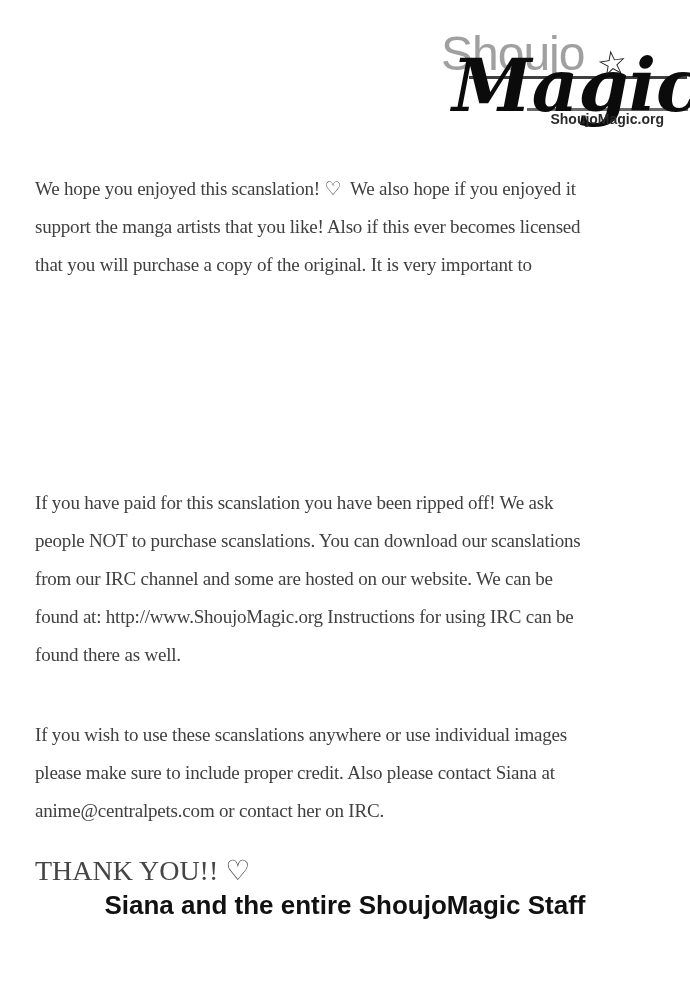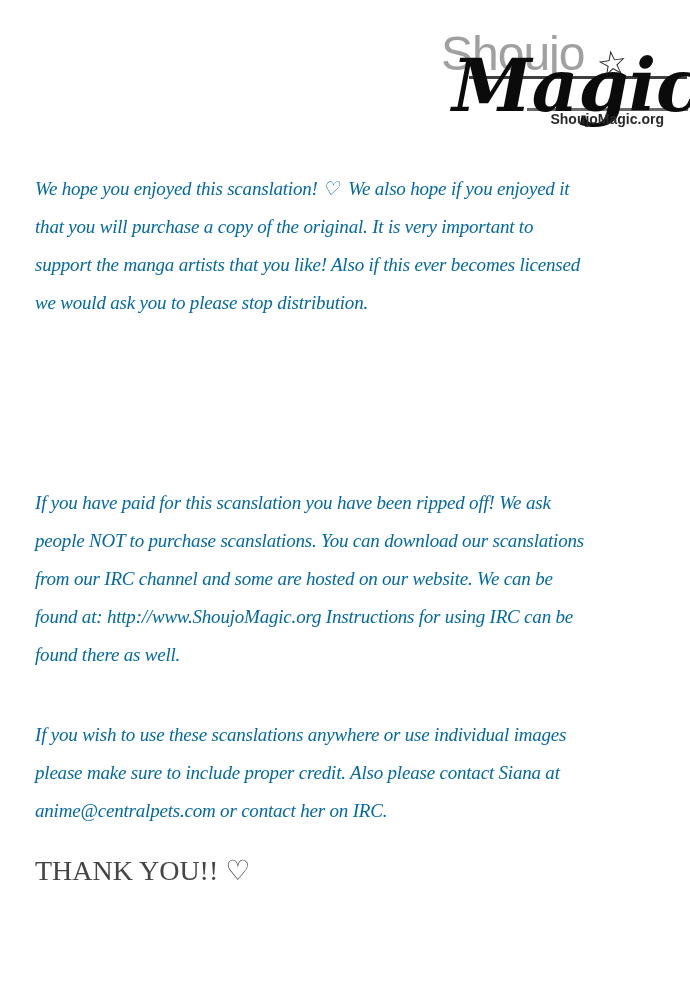--- a/index.html
+++ b/index.html
@@ -51,26 +51,25 @@
     position: absolute; left: 504px; top: 112px;
     width: 160px; text-align: right;
     font-family: "Liberation Sans", sans-serif;
     font-weight: bold; font-size: 14px; line-height: 1.1;
     color: #2a2a2a; z-index: 2;
   }
 
   
   .para { position: absolute; left: 35px; width: 640px; }
   .line {
-    font-style: italic;
     font-size: 19px;
     line-height: 38px;
     letter-spacing: -0.2px;
     white-space: pre;
-    color: #0369a1;
+    color: #404040;
   }
   .para-1 { top: 170px; }
   .para-2 { top: 350px; }
   .para-3 { top: 456px; margin-top: 28px; }
   .para-4 { top: 716px; }
 
   .thank-you {
     position: absolute; left: 35px; top: 852px;
     font-size: 28px; line-height: 38px;
     color: #454545; white-space: pre;
@@ -94,36 +93,36 @@
     <div class="logo-rule-top"></div>
     <div class="logo-rule-bottom"></div>
     <div class="logo-shoujo">Shoujo</div>
     <div class="logo-magic">Magic</div>
     <div class="logo-star">☆</div>
     <div class="logo-site">ShoujoMagic.org</div>
   </div>
 
   <div class="para para-1">
     <div class="line">We hope you enjoyed this scanslation! ♡  We also hope if you enjoyed it</div>
+    <div class="line">support the manga artists that you like! Also if this ever becomes licensed</div>
     <div class="line">that you will purchase a copy of the original. It is very important to</div>
-    <div class="line">support the manga artists that you like! Also if this ever becomes licensed</div>
-    <div class="line">we would ask you to please stop distribution.</div>
   </div>
 
 
   <div class="para para-3">
     <div class="line">If you have paid for this scanslation you have been ripped off! We ask</div>
     <div class="line">people NOT to purchase scanslations. You can download our scanslations</div>
     <div class="line">from our IRC channel and some are hosted on our website. We can be</div>
     <div class="line">found at: http://www.ShoujoMagic.org Instructions for using IRC can be</div>
     <div class="line">found there as well.</div>
   </div>
 
   <div class="para para-4">
     <div class="line">If you wish to use these scanslations anywhere or use individual images</div>
     <div class="line">please make sure to include proper credit. Also please contact Siana at</div>
     <div class="line">anime@centralpets.com or contact her on IRC.</div>
   </div>
 
   <div class="thank-you">THANK YOU!! ♡</div>
 
+  <div class="signature">Siana and the entire ShoujoMagic Staff</div>
 
 </div>
 
 </body></html>

